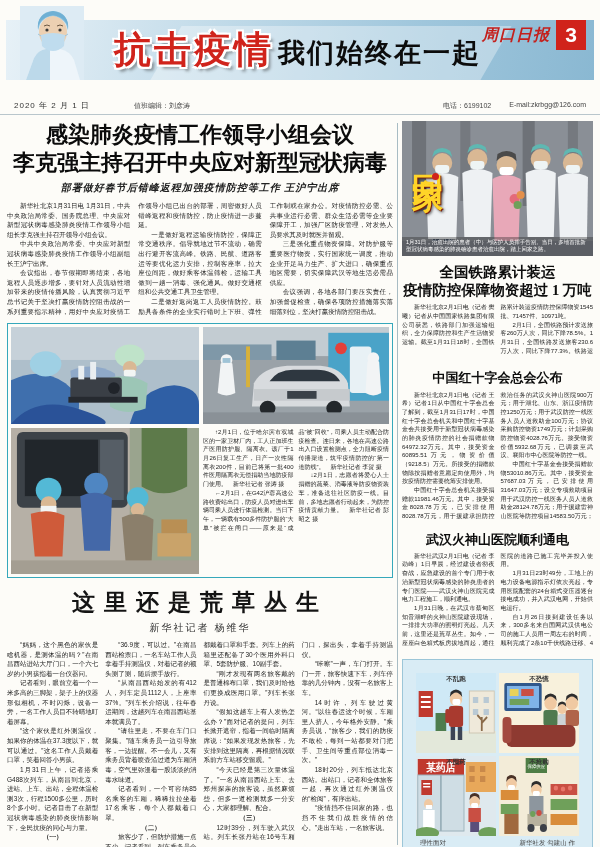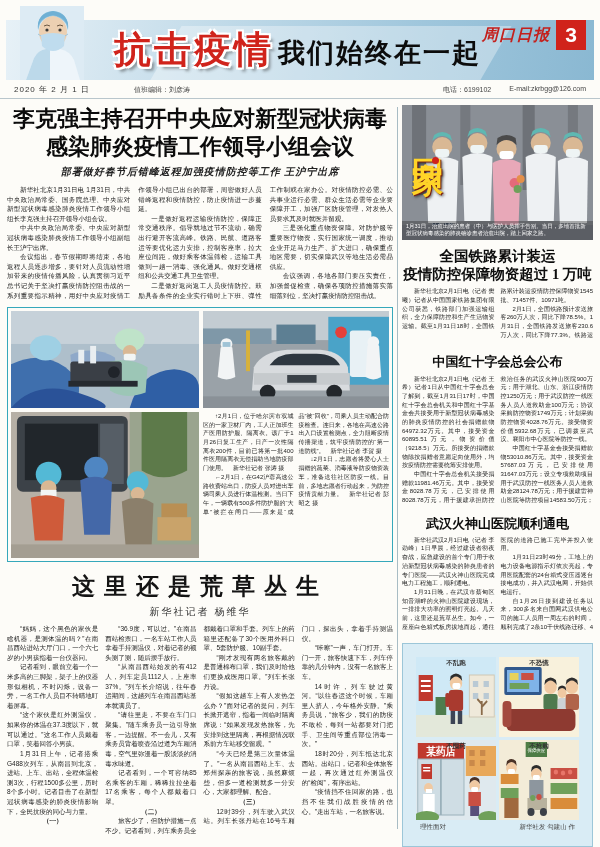--- a/index.html
+++ b/index.html
@@ -15,21 +15,21 @@
   .nurse { position:absolute; left:14px; top:-14px; width:64px; height:74px; z-index:3; }
   .slogan { position:absolute; left:108px; top:5px; z-index:4; white-space:nowrap; }
   .slogan-main { font-family:"Liberation Sans",sans-serif; font-weight:900; font-size:37px; letter-spacing:3px;
     color:#d0231b;
     text-shadow:2px 2px 0 #fff,-2px -2px 0 #fff,2px -2px 0 #fff,-2px 2px 0 #fff,0 2px 0 #fff,2px 0 0 #fff,4px 4px 3px rgba(40,40,40,.45); }
   .slogan-sub { font-family:"Liberation Serif",serif; font-weight:900; font-size:27px; color:#0c0c0c; margin-left:4px; letter-spacing:2px; }
   .masthead { position:absolute; right:8px; top:0; z-index:4; display:flex; align-items:center; gap:6px; }
   .paper-name { font-family:"Liberation Serif",serif; font-weight:900; font-style:italic; font-size:16px; color:#c4201c; letter-spacing:1px; }
   .page-no { display:inline-block; width:30px; height:30px; background:#d0231b; color:#fff; font-weight:900;
     font-size:21px; text-align:center; line-height:30px; }
-  .infobar { display:flex; align-items:center; padding:4px 14px 3px 14px; font-size:8px; color:#333;
+  .infobar { display:flex; align-items:center; padding:20px 14px 3px 14px; font-size:8px; color:#333;
     border-bottom:1px solid #b9c6cc; }
   .infobar .date { width:120px; letter-spacing:1px; }
   .infobar .editor { flex:1; font-size:7px; color:#444; }
   .infobar .contact { display:flex; gap:18px; font-size:7px; color:#444; }
 
   
   .content { display:flex; padding:6px 7px 0 7px; height:730px; }
   .col-left { width:386px; }
   .vdiv { width:1px; background:#a8bcc4; margin:2px 4px 0 4px; }
   .col-right { flex:1; min-width:0; }
@@ -134,22 +134,22 @@
       <span>E-mail:zkrbgg@126.com</span>
     </span>
   </div>
 
   <main class="content">
 
     <section class="col-left">
 
       <article>
         <h1 class="lead-title">
+          <div>感染肺炎疫情工作领导小组会议</div>
           <div>李克强主持召开中央应对新型冠状病毒</div>
-          <div>感染肺炎疫情工作领导小组会议</div>
         </h1>
         <div class="lead-subhead">部署做好春节后错峰返程加强疫情防控等工作  王沪宁出席</div>
         <div class="body-cols lead-body">
             <p>新华社北京1月31日电 1月31日，中共中央政治局常委、国务院总理、中央应对新型冠状病毒感染肺炎疫情工作领导小组组长李克强主持召开领导小组会议。</p>
             <p>中共中央政治局常委、中央应对新型冠状病毒感染肺炎疫情工作领导小组副组长王沪宁出席。</p>
             <p>会议指出，春节假期即将结束，各地返程人员逐步增多，要针对人员流动性增加带来的疫情传播风险，认真贯彻习近平总书记关于坚决打赢疫情防控阻击战的一系列重要指示精神，用好中央应对疫情工作领导小组已出台的部署，周密做好人员错峰返程和疫情防控，防止疫情进一步蔓延。</p>
             <p>一是做好返程运输疫情防控，保障正常交通秩序。倡导就地过节不流动，确需出行避开客流高峰。铁路、民航、道路客运等要优化运力安排，控制客座率，拉大座位间距，做好乘客体温筛检，运输工具做到一趟一消毒、强化通风。做好交通枢纽和公共交通工具卫生管理。</p>
             <p>二是做好返岗返工人员疫情防控。鼓励具备条件的企业实行错时上下班、弹性工作制或在家办公。对疫情防控必需、公共事业运行必需、群众生活必需等企业要保障开工，加强厂区防疫管理，对发热人员要求其及时就医并留观。</p>
             <p>三是强化重点物资保障。对防护服等重要医疗物资，实行国家统一调度，推动企业开足马力生产、扩大进口，确保重点地区需要，切实保障武汉等地生活必需品供应。</p>
             <p>会议强调，各地各部门要压实责任，加强督促检查，确保各项防控措施落实落细落到位，坚决打赢疫情防控阻击战。</p>

